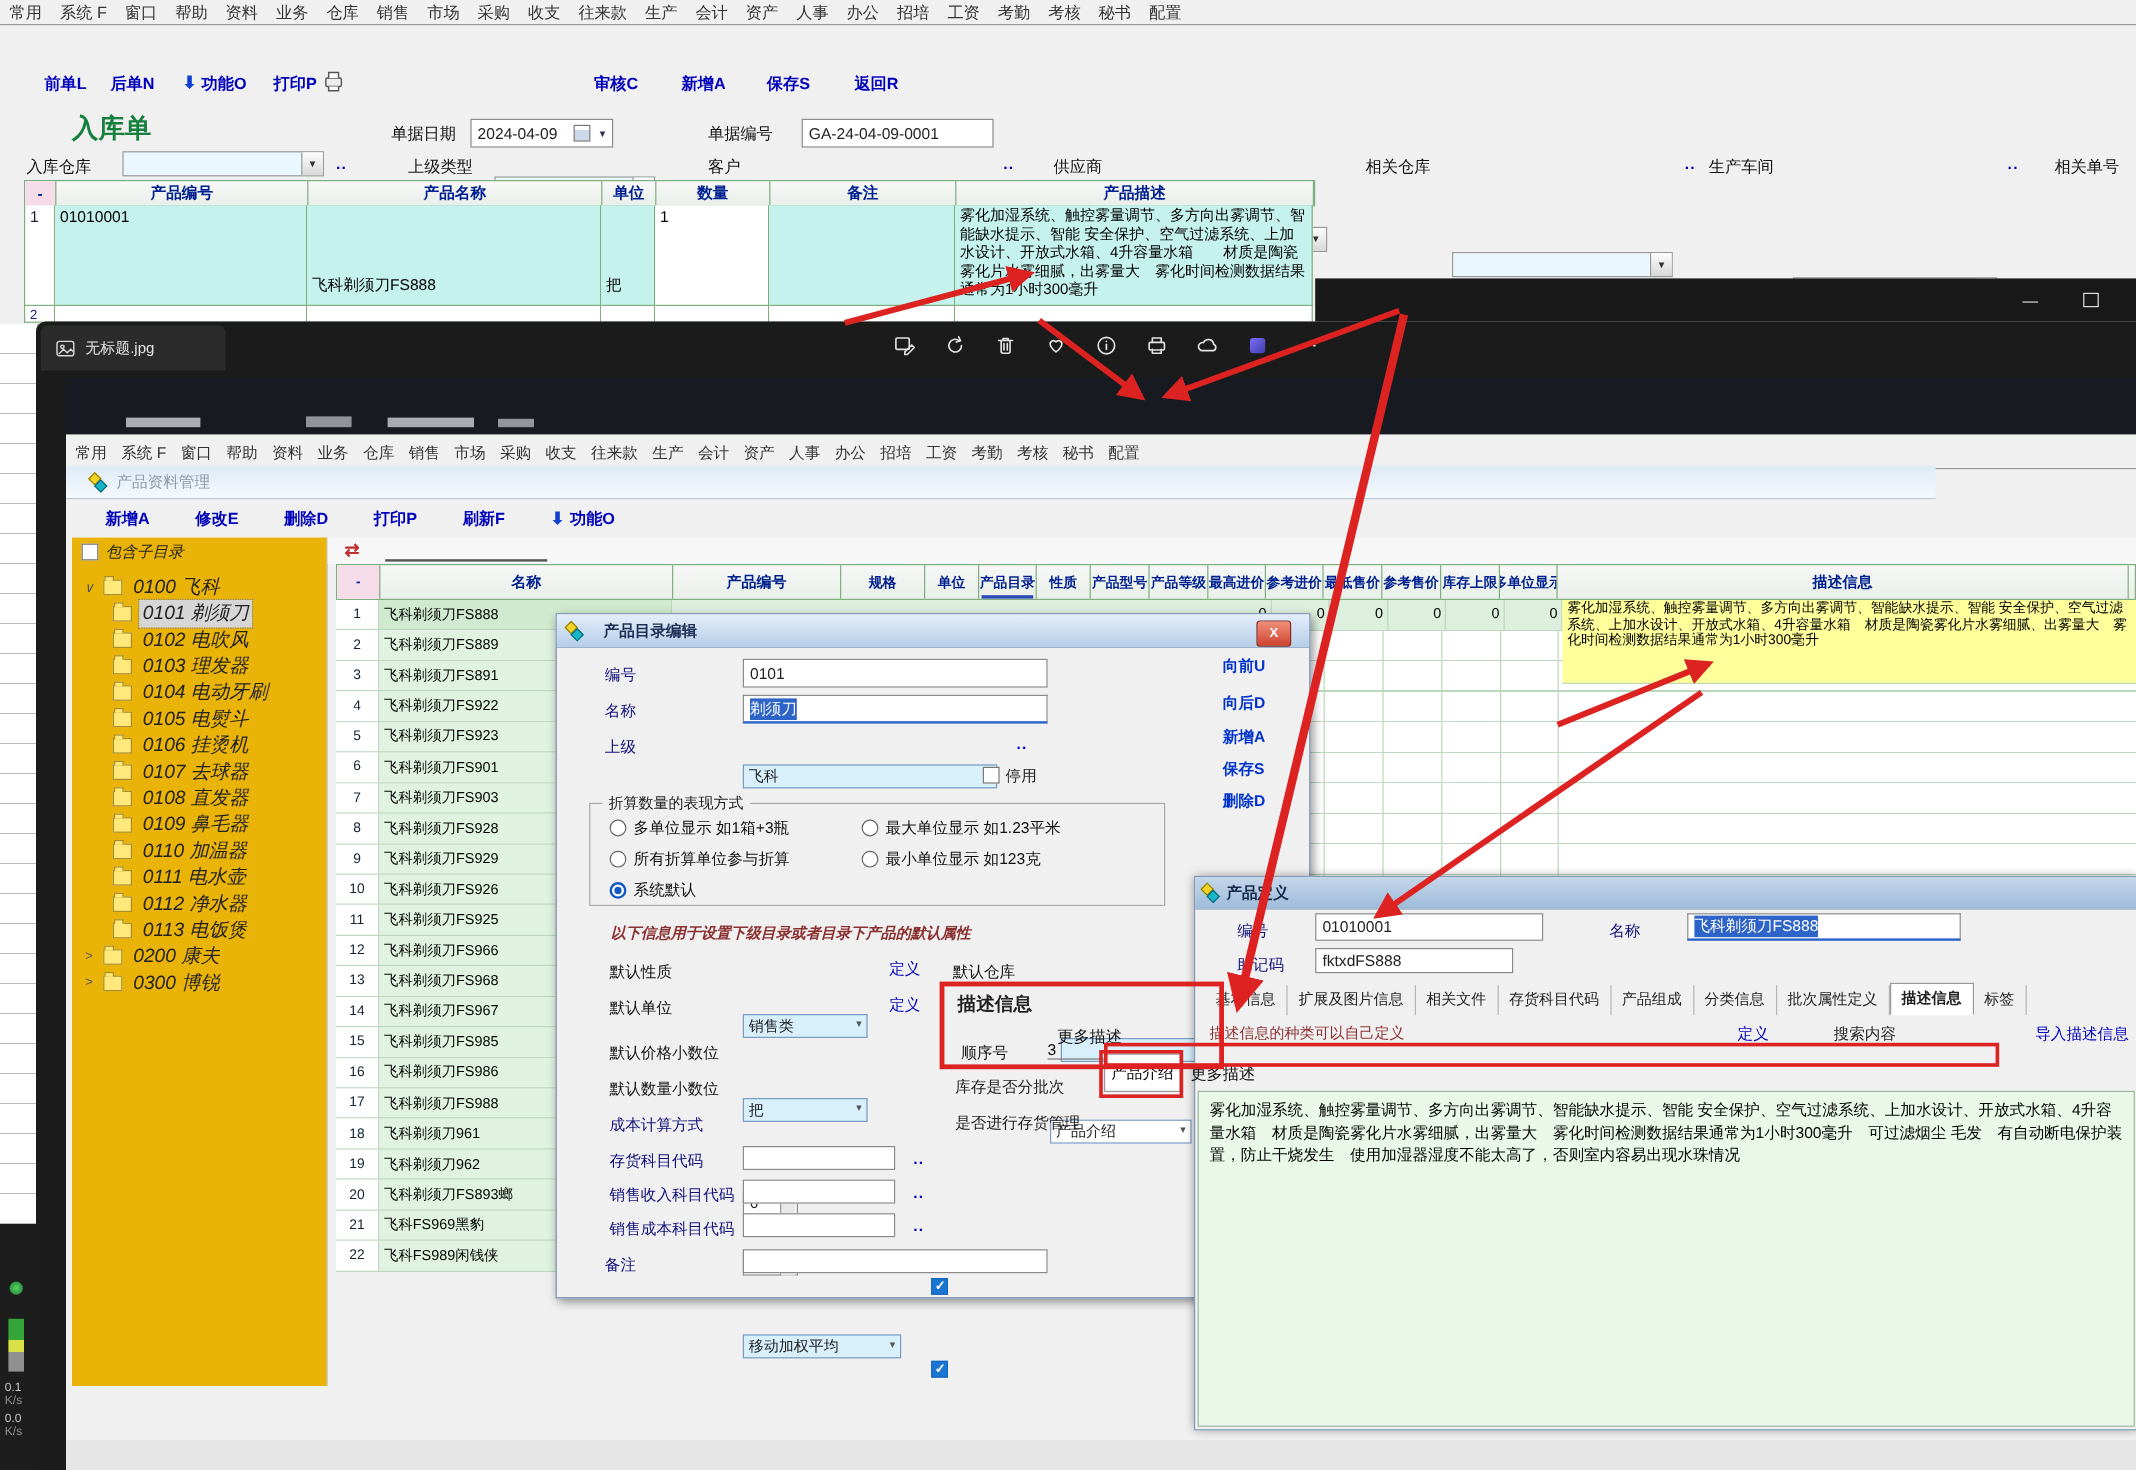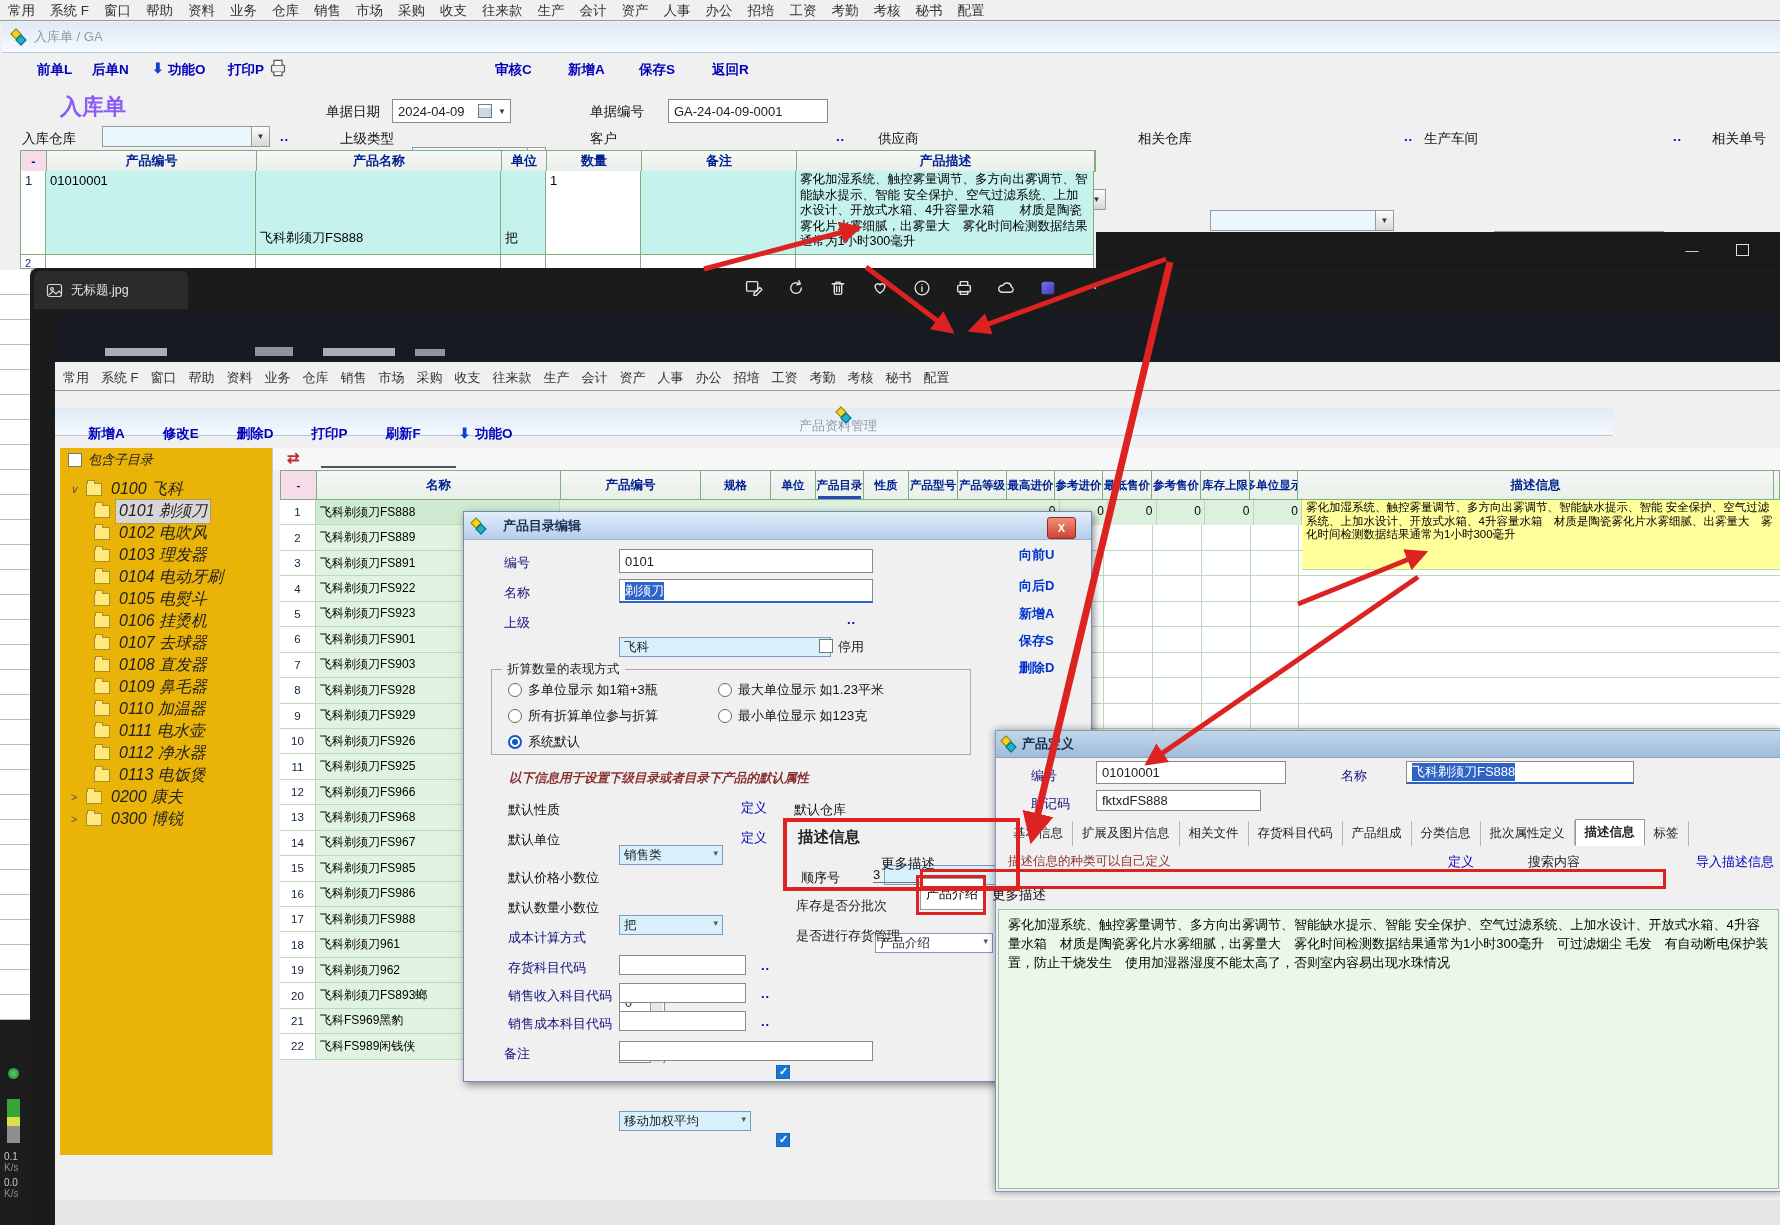--- a/index.html
+++ b/index.html
@@ -136,46 +136,39 @@
       <span>办公</span>
       <span>招培</span>
       <span>工资</span>
       <span>考勤</span>
       <span>考核</span>
       <span>秘书</span>
       <span>配置</span>
     </div>
   <div class="abs" style="left:0;top:20px;width:1780px;height:1px;background:#9a9a9a;"></div>
 
-  <div class="abs caption" style="left:2px;top:22px;width:1778px;height:30px;">
-    <span class="diam" style="margin-left:10px;">
-        <i class="y"></i>
-        <i class="c"></i>
-      </span>
-    <span class="cap-txt">入库单 / GA</span>
-  </div>
 
   <span class="abs lnk" style="left:37px;top:61px;">前单L</span>
   <span class="abs lnk" style="left:92px;top:61px;">后单N</span>
   <span class="abs darrow" style="left:152px;top:60px;">⬇</span>
   <span class="abs lnk" style="left:168px;top:61px;">功能O</span>
   <span class="abs lnk" style="left:228px;top:61px;">打印P</span>
   <span class="abs" style="left:268px;top:58px;">
     <svg width="20" height="20" viewBox="0 0 17 17" style="stroke:#555;fill:#eee;stroke-width:1;">
         <rect x="3" y="6" width="11" height="6" rx="1"></rect>
         <path d="M5 6V2h7v4" fill="#fff"></path>
         <path d="M5 12v3h7v-3" fill="#fff"></path>
       </svg>
   </span>
   <span class="abs lnk" style="left:495px;top:61px;">审核C</span>
   <span class="abs lnk" style="left:568px;top:61px;">新增A</span>
   <span class="abs lnk" style="left:639px;top:61px;">保存S</span>
   <span class="abs lnk" style="left:712px;top:61px;">返回R</span>
 
-  <b class="abs" style="left:60px;top:92px;font-size:22px;color:#8b5cf6;">入库单</b>
+  <b class="abs" style="left:60px;top:92px;font-size:22px;color:#15803d;">入库单</b>
   <span class="abs fld-label" style="left:326px;top:103px;">单据日期</span>
   <div class="abs inp" style="left:392px;top:99px;width:119px;height:24px;">
     <span>2024-04-09</span>
     <span style="position:absolute;right:18px;top:4px;width:12px;height:12px;border:1px solid #777;background:linear-gradient(#fff 3px,#cbd8ea 3px);"></span>
     <span style="position:absolute;right:4px;top:7px;font-size:8px;color:#335;">▼</span>
   </div>
   <span class="abs fld-label" style="left:590px;top:103px;">单据编号</span>
   <div class="abs inp" style="left:668px;top:99px;width:160px;height:24px;">
       <span>GA-24-04-09-0001</span>
     </div>
@@ -350,21 +343,21 @@
       <span>人事</span>
       <span>办公</span>
       <span>招培</span>
       <span>工资</span>
       <span>考勤</span>
       <span>考核</span>
       <span>秘书</span>
       <span>配置</span>
     </div>
   <div class="abs" style="left:55px;top:390px;width:1725px;height:1px;background:#9a9a9a;z-index:4;"></div>
-  <div class="abs caption" style="left:55px;top:408px;width:1558px;height:27px;z-index:4;flex-direction:column;">
+  <div class="abs caption" style="left:55px;top:388px;width:1558px;height:27px;z-index:4;">
     <span class="diam" style="margin-left:20px;">
         <i class="y"></i>
         <i class="c"></i>
       </span>
     <span class="cap-txt">产品资料管理</span>
   </div>
   <div class="abs itoolbar" style="left:88px;top:424px;z-index:4;">
     <span class="lnk">新增A</span>
     <span class="lnk">修改E</span>
     <span class="lnk">删除D</span>

